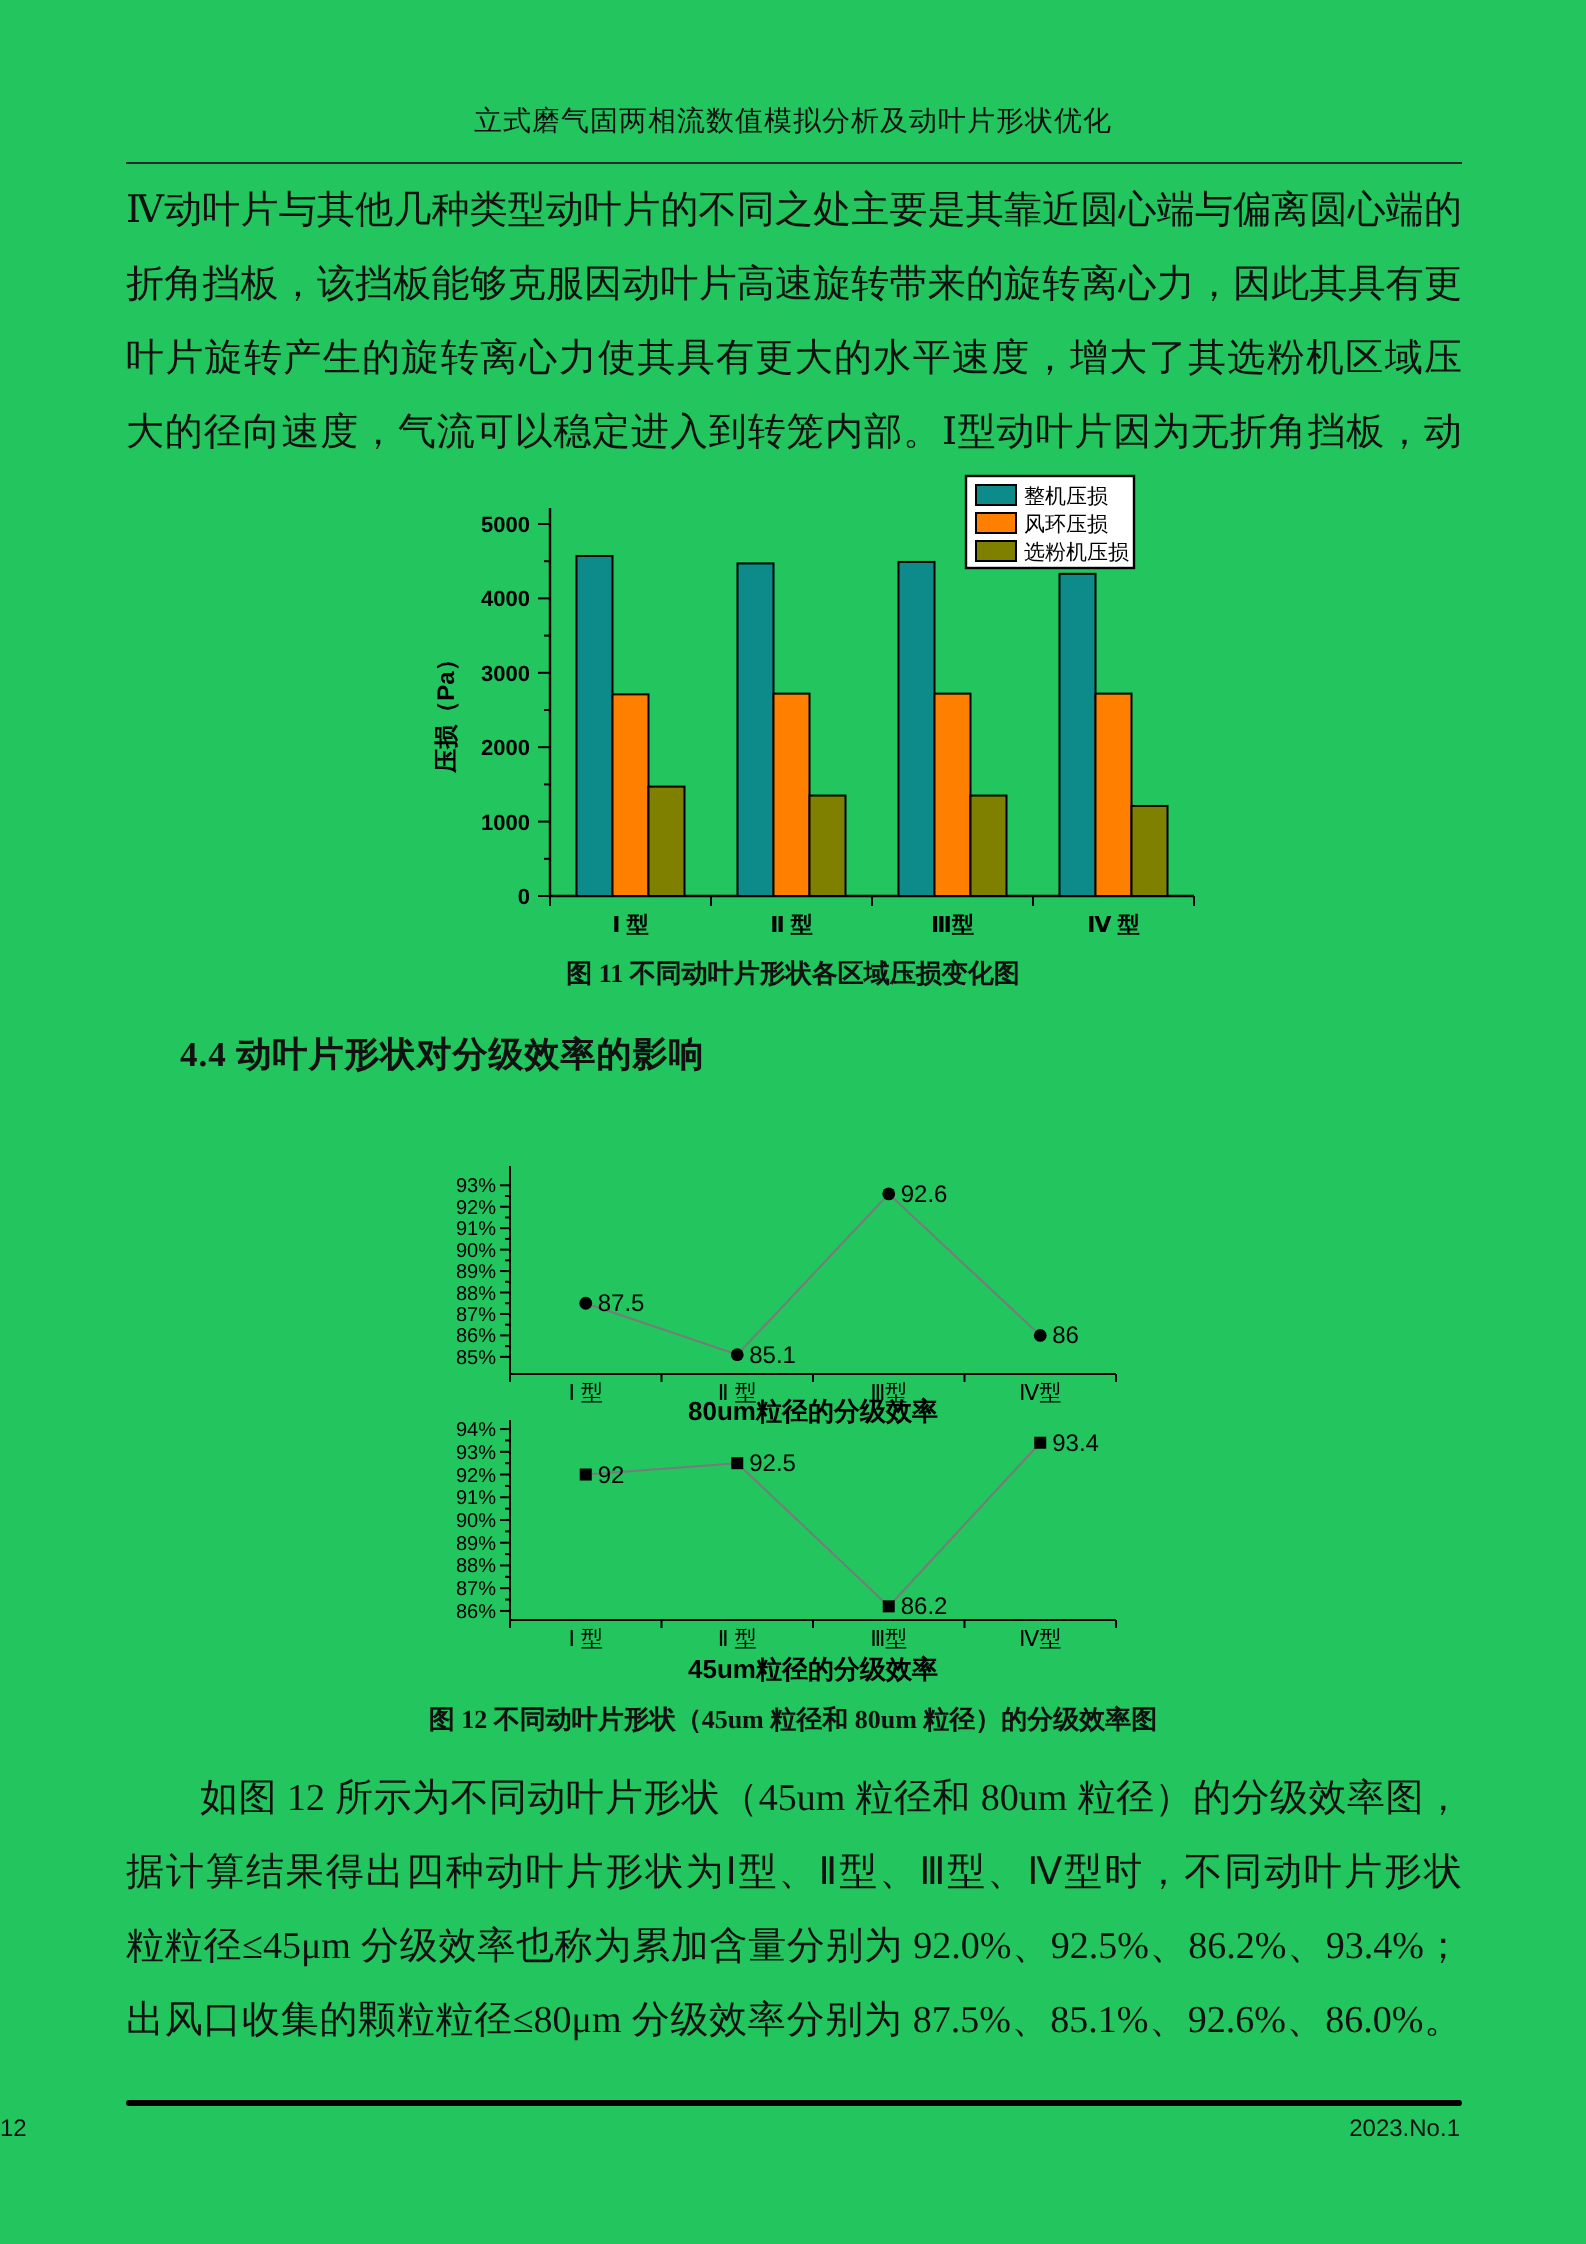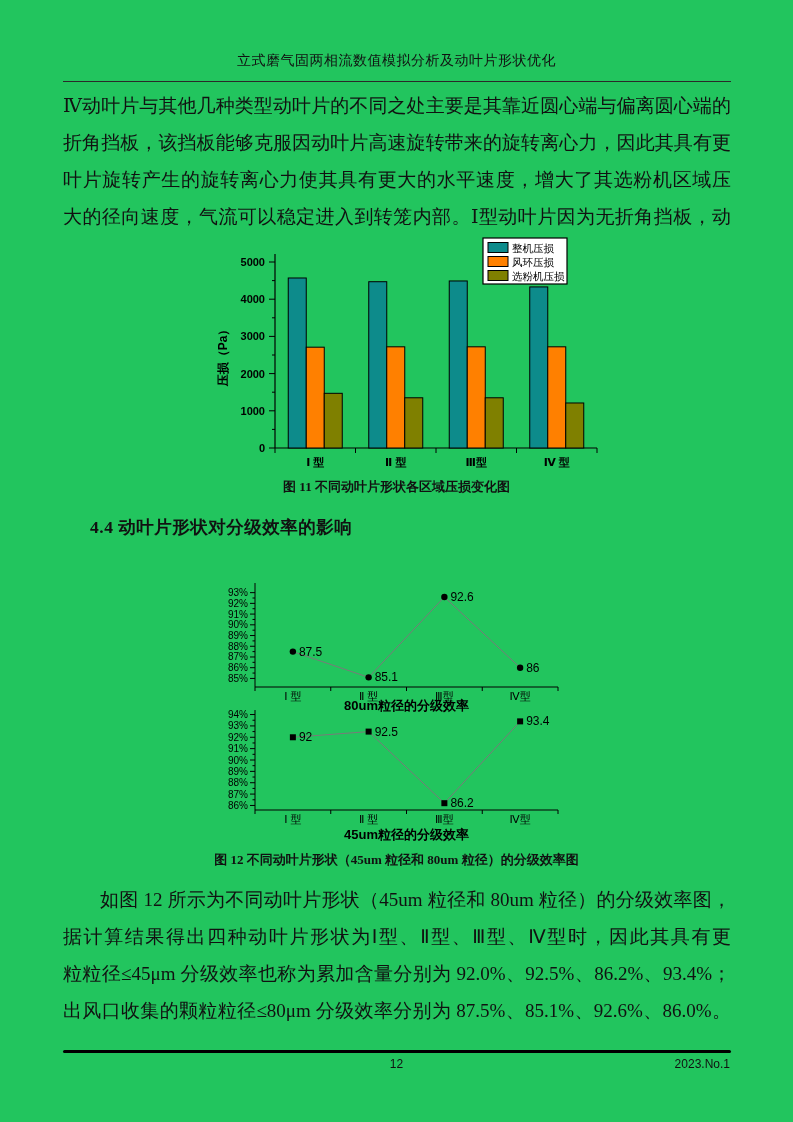--- a/index.html
+++ b/index.html
@@ -49,21 +49,21 @@
   #chart-45um{left:225px;top:706px;}
   .chart-svg text{
     font-family:"Liberation Sans","DejaVu Sans",sans-serif;
   }
   .footer-rule{
     position:absolute;left:63px;top:1050px;width:668px;height:3px;
     background:#000000;border-radius:2px;
   }
   .footer-page{
     position:absolute;left:0;top:1057px;width:100%;
-    text-align:center;font-size:12px;
+    text-align:left;font-size:12px;
     font-family:"Liberation Sans","DejaVu Sans",sans-serif;
   }
   .footer-issue{
     position:absolute;right:63px;top:1057px;
     font-size:12px;
     font-family:"Liberation Sans","DejaVu Sans",sans-serif;
   }
 </style>
 </head>
 <body>
@@ -234,21 +234,21 @@
       <rect x="292.125" y="12.36363636363636" width="6" height="6" fill="#000000"></rect>
       <text x="301.125" y="19.36363636363636" font-size="12" text-anchor="start" fill="#000">93.4</text>
       <text x="295.125" y="117" font-size="11" text-anchor="middle" fill="#000">Ⅳ型</text>
       <text x="181.5" y="133" font-size="13" text-anchor="middle" fill="#000" font-weight="bold">45um粒径的分级效率</text>
     </svg>
 
   <div class="fig-caption" id="caption12">图 12 不同动叶片形状（45um 粒径和 80um 粒径）的分级效率图</div>
 
   <div class="para" id="para2">
       <div class="tline">如图 12 所示为不同动叶片形状（45um 粒径和 80um 粒径）的分级效率图，根</div>
-      <div class="tline">据计算结果得出四种动叶片形状为Ⅰ型、Ⅱ型、Ⅲ型、Ⅳ型时，因此其具有更</div>
+      <div class="tline">据计算结果得出四种动叶片形状为Ⅰ型、Ⅱ型、Ⅲ型、Ⅳ型时，不同动叶片形状</div>
       <div class="tline">粒粒径≤45μm 分级效率也称为累加含量分别为 92.0%、92.5%、86.2%、93.4%；</div>
       <div class="tline">出风口收集的颗粒粒径≤80μm 分级效率分别为 87.5%、85.1%、92.6%、86.0%。</div>
     </div>
 
   <div class="footer-rule"></div>
   <div class="footer-page">12</div>
   <div class="footer-issue">2023.No.1</div>
 
 </div>
 

